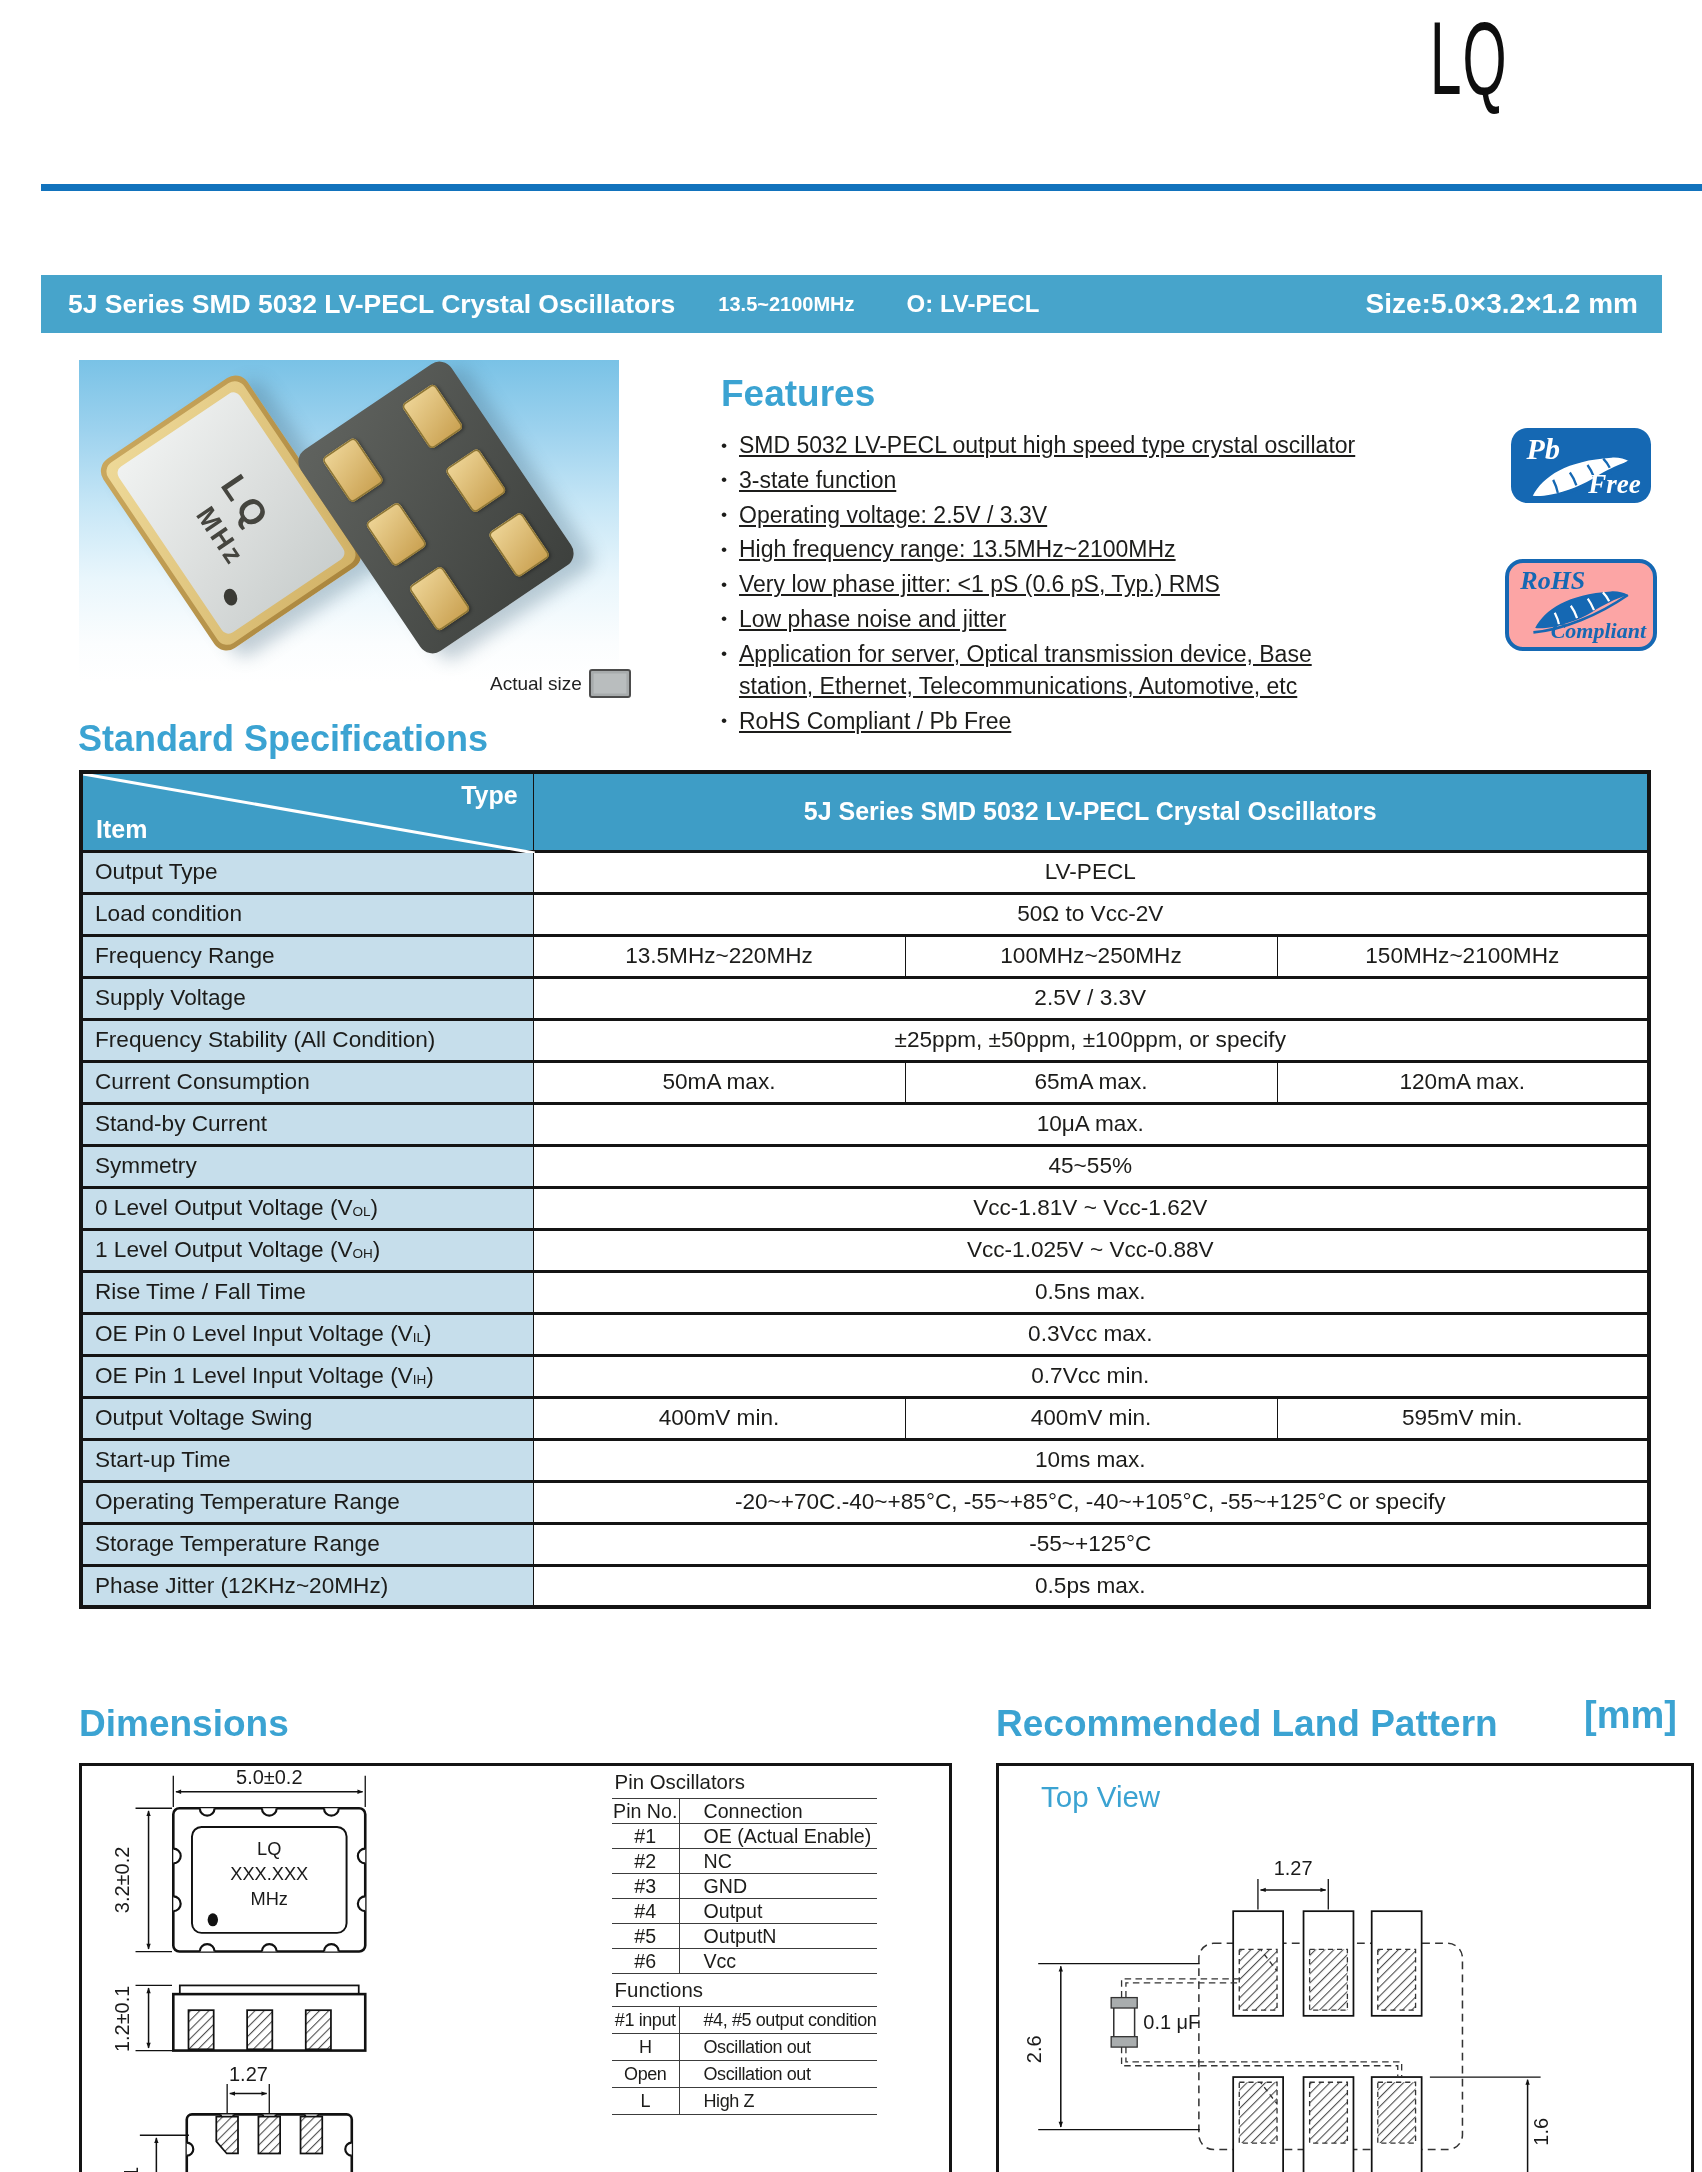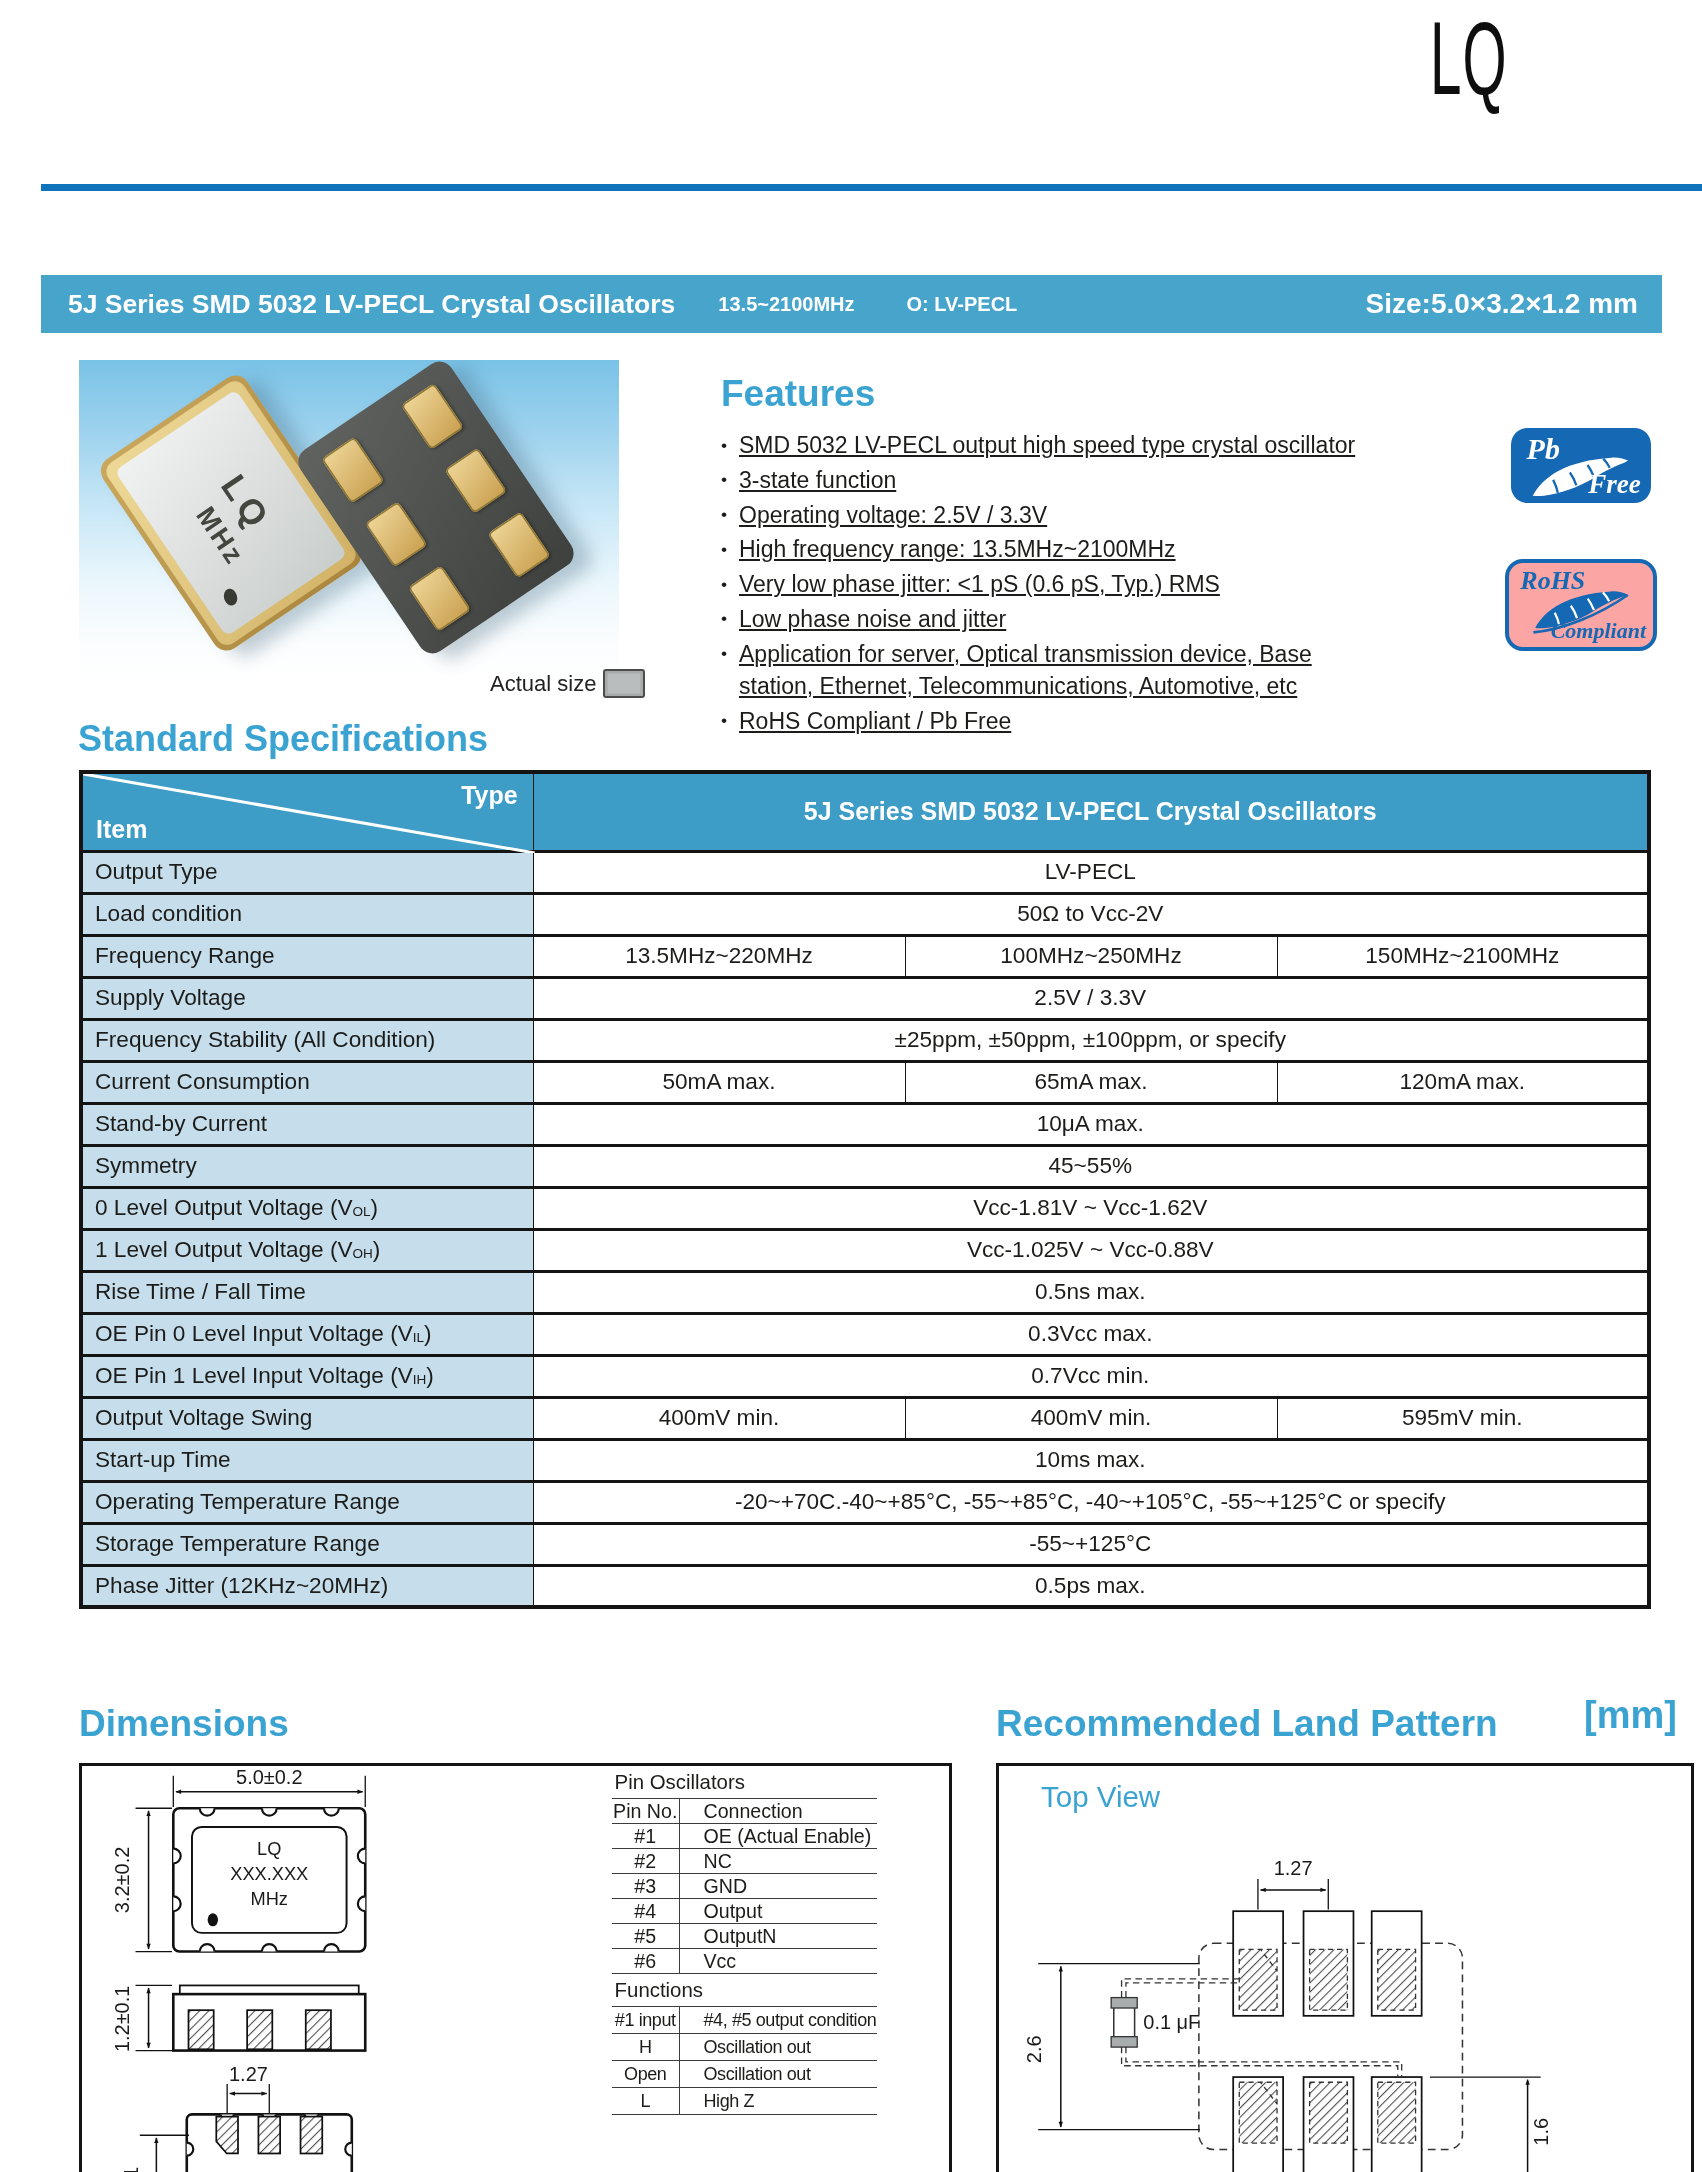--- a/index.html
+++ b/index.html
@@ -13,21 +13,21 @@
 
   
   .logo { left:1430px; top:7px; font-size:103px; font-weight:400; color:#0e0e0e;
           transform:scaleX(0.55); transform-origin:left top; letter-spacing:1.7px; line-height:1; }
   .top-rule { left:41px; top:184px; width:1661px; height:6.5px; background:#1273BD; }
   .h1 { left:41px; top:196px; font-size:50px; font-weight:bold; color:#3BA3D2; letter-spacing:-0.9px; }
   .banner { left:41px; top:275px; width:1621px; height:58px; background:#47A4CB; color:#fff;
             display:flex; align-items:center; }
   .banner .series { margin-left:27px; font-size:26.5px; font-weight:bold; }
   .banner .freq   { margin-left:43px; font-size:20px; font-weight:bold; }
-  .banner .otype  { margin-left:52px; font-size:20px; font-weight:bold; }
+  .banner .otype  { margin-left:52px; font-size:24px; font-weight:bold; }
   .banner .size   { margin-left:auto; margin-right:24px; font-size:28px; font-weight:bold; }
 
   
   .photo { left:79px; top:360px; width:540px; height:322px; overflow:hidden;
            background:linear-gradient(180deg,#79c2e6 0%,#9dd2ee 22%,#c6e6f6 45%,#e9f6fc 68%,#fbfdfe 88%,#ffffff 100%); }
   .chip { position:absolute; }
   .chip-a { left:65px; top:39px; width:174px; height:228px; transform:rotate(-34deg); border-radius:14.8px;
             background:linear-gradient(145deg,#caa85e,#a8843c); padding:5.2px;
             box-shadow:12px 14.8px 17.4px rgba(60,95,120,.30); }
   .chip-a .bevel { width:100%; height:100%; border-radius:11.3px; padding:8.7px;
@@ -42,21 +42,21 @@
   .chip-a .dot { position:absolute; left:19px; bottom:22px; width:13px; height:17.4px;
             border-radius:50%; background:#3a3a34; transform:rotate(18deg); }
   .chip-b { left:266px; top:26px; width:182px; height:243px; transform:rotate(-34deg); border-radius:14.8px;
             background:linear-gradient(150deg,#60635f,#3d403d); padding:0;
             box-shadow:12px 14.8px 17.4px rgba(60,95,120,.30); }
   .chip-b .pads { position:absolute; top:17.4px; bottom:17.4px; left:22.6px; right:22.6px;
             display:grid; grid-template-columns:1fr 1fr; grid-template-rows:1fr 1fr 1fr; gap:24px 56px; }
   .chip-b .pad { background:linear-gradient(160deg,#eed597,#c9a050); border-radius:5.2px;
             box-shadow:inset 0 0 0 1.7px #8d7636, 1.3px 1.7px 3.5px rgba(0,0,0,.35); }
   .actual { left:490px; top:669px; display:flex; align-items:center; gap:7px; }
-  .actual .lbl { font-size:22px; color:#222; }
+  .actual .lbl { font-size:19px; color:#222; }
   .actual .mini-chip { width:42px; height:29px; background:#b9bdbe; border:2.2px solid #4c4c4c; border-radius:3px;
             box-shadow:inset 0 0 0 2.6px #a7abac; }
 
   
   .feat-h { left:721px; top:373px; font-size:37px; font-weight:bold; color:#3BA3D2; }
   .features { left:721px; top:429px; width:773px; list-style:none; }
   .features li { display:flex; font-size:23px; line-height:1.40; color:#1c1c1a; margin-bottom:2.6px; }
   .features .bullet { width:18px; flex:0 0 18px; font-size:17.4px; padding-top:3.5px; }
   .features .txt { white-space:pre-line;text-decoration:underline; }
 

